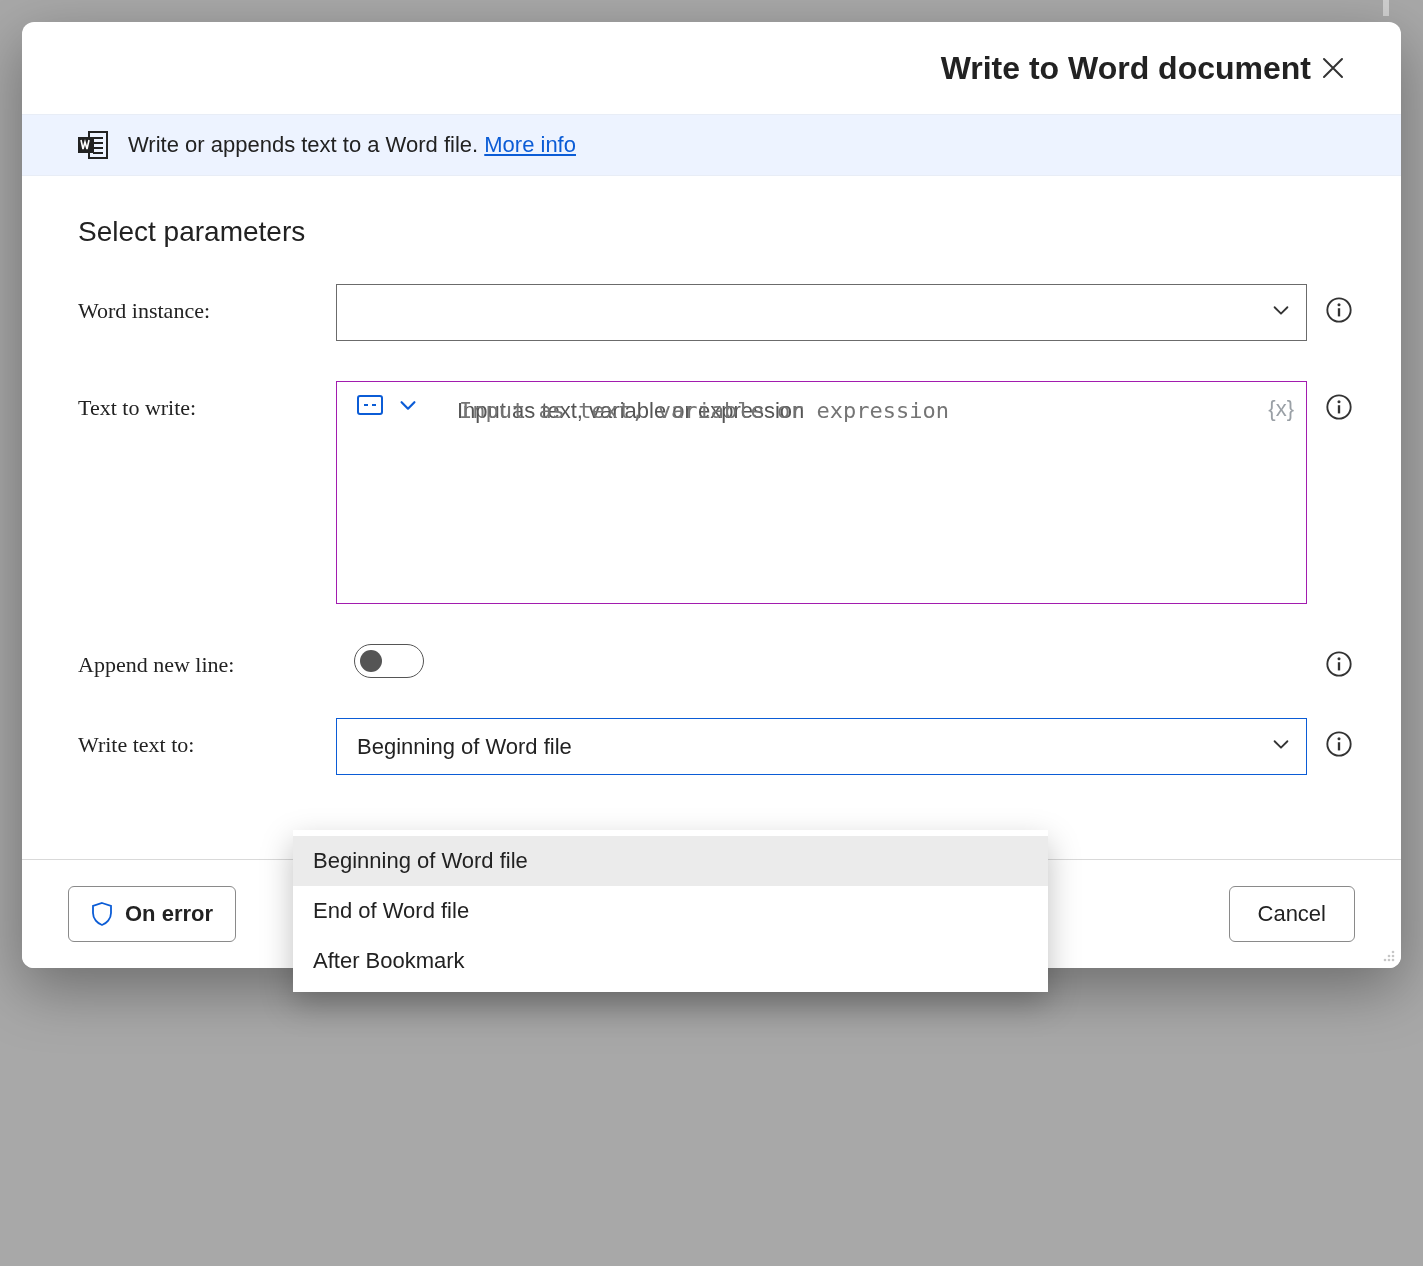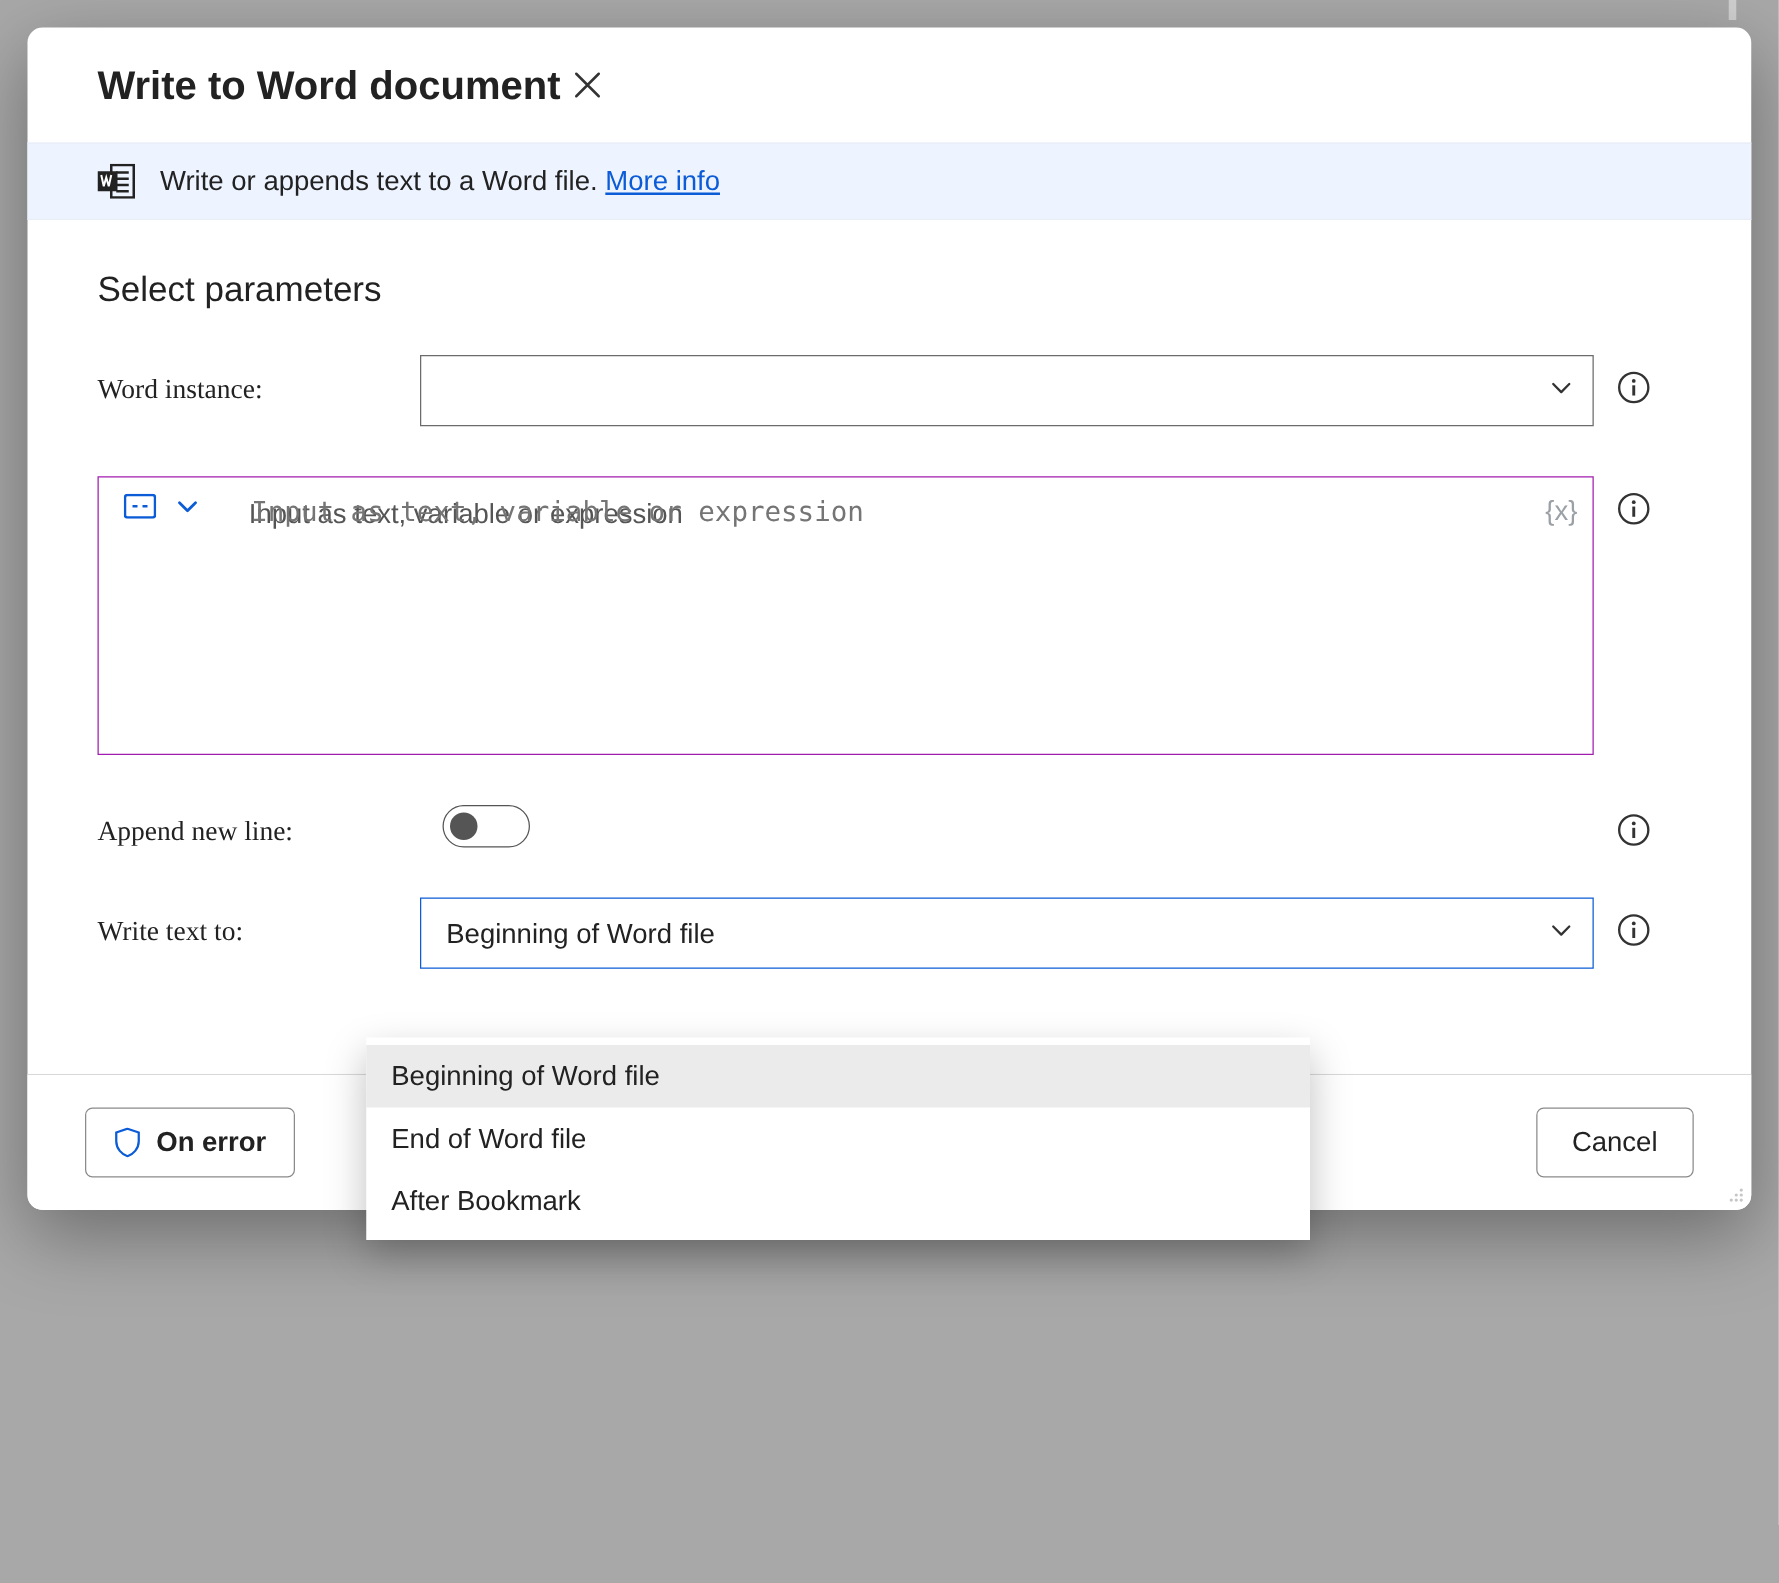--- a/index.html
+++ b/index.html
@@ -5,34 +5,34 @@
   * { box-sizing: border-box; }
   html, body { margin:0; padding:0; font-family: "Segoe UI", Arial, sans-serif; }
   body { background:#a8a8a8; width:1423px; height:1266px; position:relative; overflow:hidden; }
 
   .dialog {
     position:absolute; top:22px; left:22px; right:22px; height:946px;
     background:#fff; border-radius:12px;
     box-shadow: 0 20px 60px rgba(0,0,0,.35);
     display:flex; flex-direction:column;
   }
-  .dlg-header { display:flex; align-items:center; justify-content:flex-start;
+  .dlg-header { display:flex; align-items:center; justify-content:flex-end;
     padding: 24px 46px 24px 56px; }
   .dlg-title { font-size:32px; font-weight:600; color:#222; }
   .close-btn { width:44px; height:44px; display:flex; align-items:center; justify-content:center;
     cursor:pointer; background:transparent; border:none; }
 
   .info-bar {
     background:#edf3ff; padding:16px 56px; display:flex; align-items:center; gap:20px;
     border-top:1px solid #e8edf6; border-bottom:1px solid #e8edf6;
   }
   .info-text { font-size:22px; color:#222; }
   .info-link { color:#0b5cd6; text-decoration:underline; }
 
-  .body-area { flex:1 1 auto; padding: 40px 68px 0 56px; overflow:visible; }
+  .body-area { flex:1 1 auto; padding: 40px 36px 0 56px; overflow:visible; }
   .section-heading { font-size:28px; color:#222; margin:0 0 36px 0; font-weight:400; }
 
   .row { display:flex; align-items:flex-start; gap:18px; margin-bottom:40px; }
   .label-cell { width:240px; padding-top:14px; font-size:22px; color:#222;font-family:Liberation Serif, serif; }
   .field-cell { flex:1 1 auto; }
   .info-icon-cell { width:40px; display:flex; align-items:center; padding-top:12px; }
 
   .combo {
     position:relative; width:100%; height:57px;
     border:1px solid #6b6b6b; background:#fff;
@@ -144,20 +144,21 @@
       <div class="info-icon-cell">
         <svg class="info-circle" viewBox="0 0 24 24">
             <circle cx="12" cy="12" r="10" stroke="#333" stroke-width="1.6" fill="none"></circle>
             <circle cx="12" cy="7.5" r="1.3" fill="#333"></circle>
             <rect x="11" y="10.5" width="2" height="7" fill="#333"></rect>
           </svg>
       </div>
     </div>
 
     <div class="row">
+      <div class="label-cell">Text to write:</div>
       <div class="field-cell">
         <div class="textbox-wrap">
           <div class="tb-toolbar">
             <svg width="26" height="20" viewBox="0 0 26 20">
                 <rect x="1" y="1" width="24" height="18" rx="2" stroke="#0b5cd6" stroke-width="2" fill="none"></rect>
                 <line x1="7" y1="10" x2="11" y2="10" stroke="#0b5cd6" stroke-width="2"></line>
                 <line x1="15" y1="10" x2="19" y2="10" stroke="#0b5cd6" stroke-width="2"></line>
               </svg>
             <svg width="22" height="22" viewBox="0 0 24 24">
                 <path d="M5 9 L12 16 L19 9" stroke="#0b5cd6" stroke-width="2.4" fill="none" stroke-linecap="round" stroke-linejoin="round"></path>

